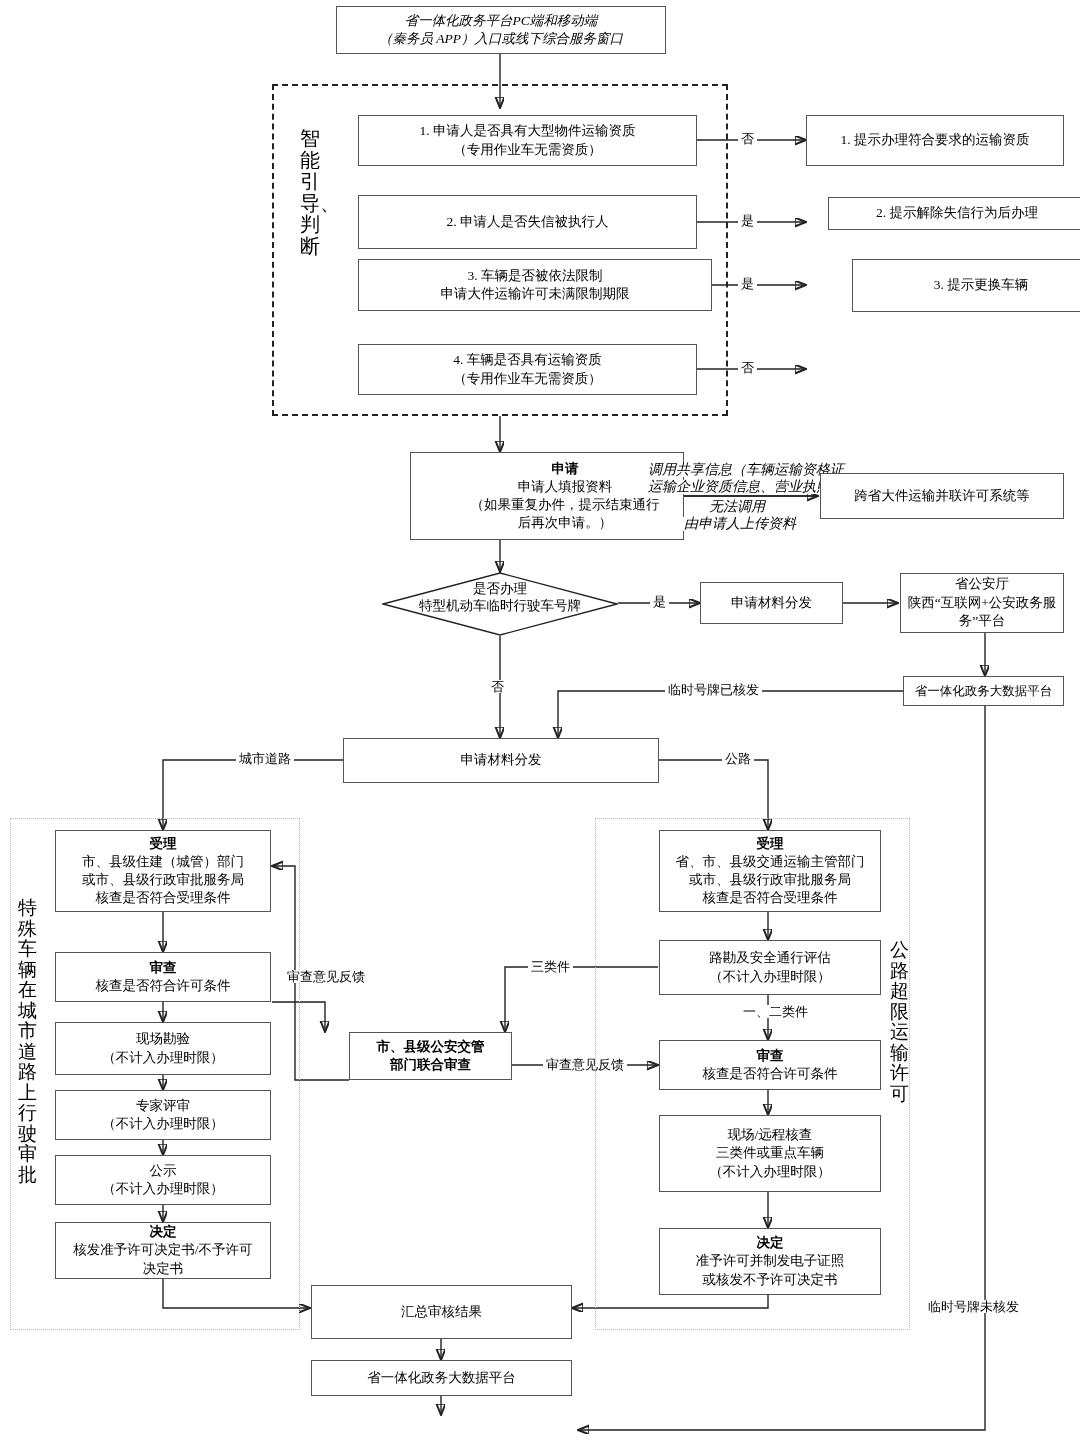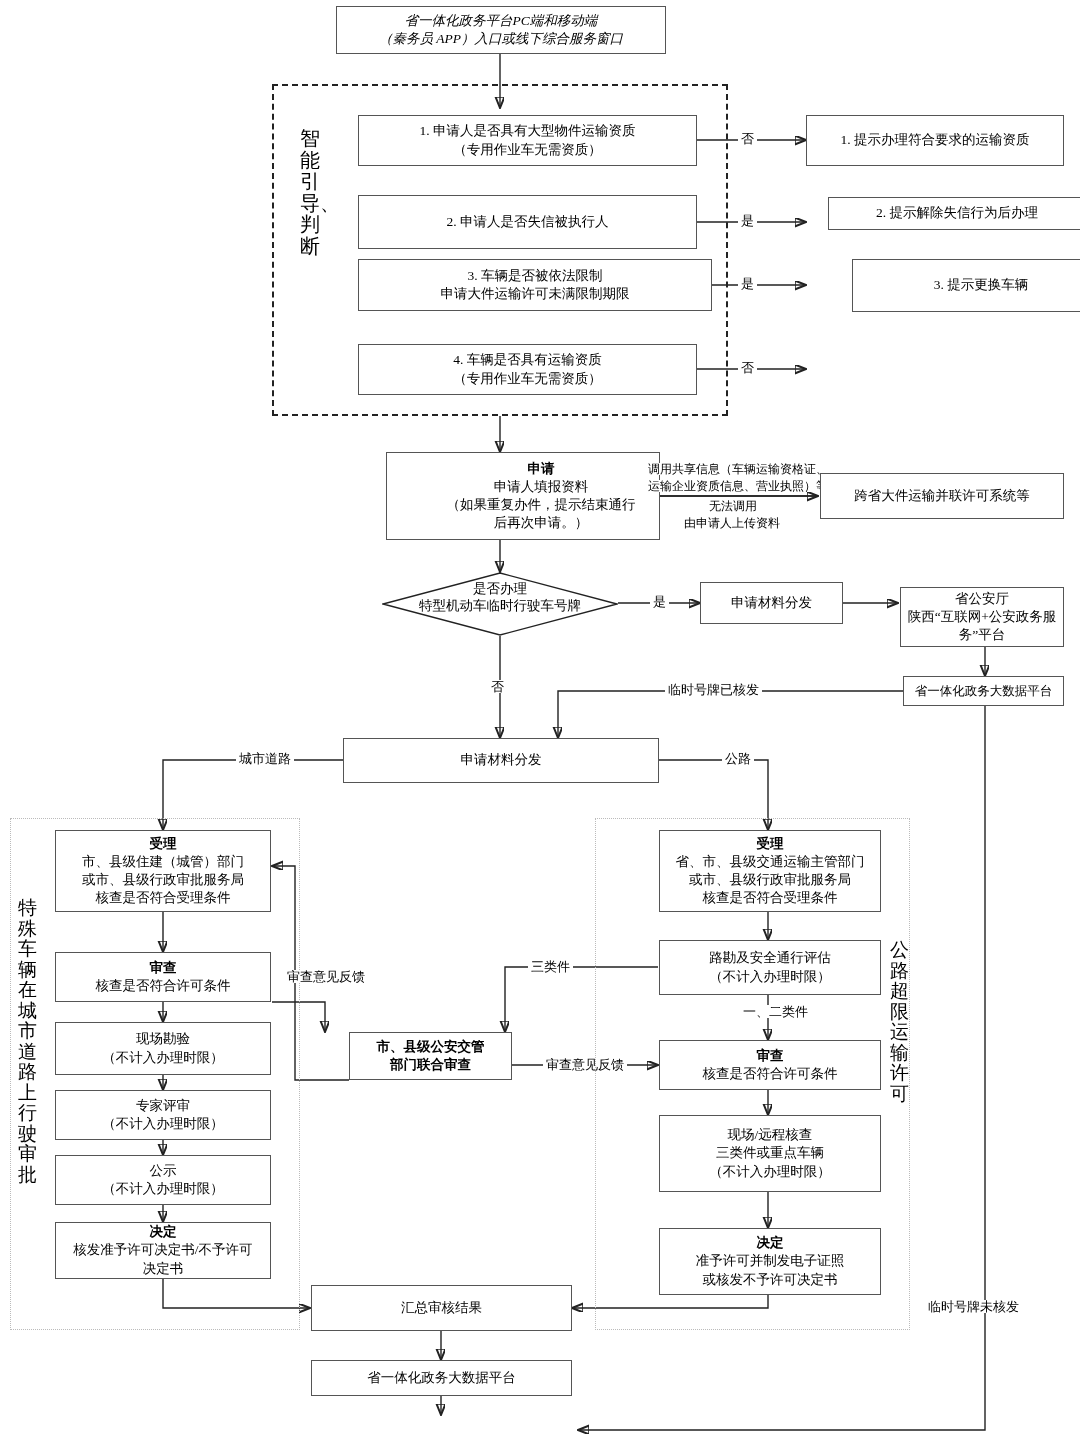--- a/index.html
+++ b/index.html
@@ -16,21 +16,21 @@
 
   .dashgrp{position:absolute;box-sizing:border-box;border:2px dashed #222;background:transparent;}
   .dotgrp{position:absolute;box-sizing:border-box;border:1px dotted #bbb;background:transparent;}
 
   .vtext{position:absolute;font-size:20px;line-height:1.08;text-align:left;
          width:26px;word-break:break-all;letter-spacing:0;}
   .vtext.small{font-size:19px;}
 
   .lbl{position:absolute;font-size:13px;background:#fff;padding:0 3px;white-space:nowrap;
        line-height:1;}
-  .lbl.tiny{font-size:12px;}
+  .lbl.tiny{font-size:14px;font-style:italic;}
 
   .diamond{position:absolute;}
   .diamond svg{display:block;}
   .dtext{position:absolute;text-align:center;font-size:13.5px;line-height:1.35;white-space:nowrap;}
 
   svg.wires{position:absolute;left:0;top:0;width:1080px;height:1452px;pointer-events:none;}
   svg.wires line, svg.wires path, svg.wires polyline{stroke:#222;stroke-width:1.4px;fill:none;}
 </style>
 </head>
 <body>
@@ -135,21 +135,21 @@
   <div class="box" style="left:806px;top:115px;width:258px;height:51px;">
     <span class="ln">1. 提示办理符合要求的运输资质</span>
   </div>
   <div class="box" style="left:828px;top:197px;width:258px;height:33px;">
     <span class="ln">2. 提示解除失信行为后办理</span>
   </div>
   <div class="box" style="left:806px;top:259px;width:258px;height:53px;margin-left:46px;">
     <span class="ln">3. 提示更换车辆</span>
   </div>
 
-  <div class="box" style="left:386px;top:452px;width:274px;height:88px;padding-left:40px;">
+  <div class="box" style="left:410px;top:452px;width:274px;height:88px;padding-left:40px;">
     <span class="ln ttl">申请</span>
     <span class="ln">申请人填报资料</span>
     <span class="ln">（如果重复办件，提示结束通行</span>
     <span class="ln">后再次申请。）</span>
   </div>
 
   <div class="lbl tiny" style="left:645px;top:463px;">调用共享信息（车辆运输资格证、</div>
   <div class="lbl tiny" style="left:645px;top:480px;">运输企业资质信息、营业执照）等</div>
   <div class="lbl tiny" style="left:706px;top:500px;">无法调用</div>
   <div class="lbl tiny" style="left:681px;top:517px;">由申请人上传资料</div>
@@ -166,21 +166,21 @@
   <div class="dtext" style="left:382px;top:580px;width:236px;">是否办理</div>
   <div class="dtext" style="left:357px;top:597px;width:286px;">特型机动车临时行驶车号牌</div>
 
   <div class="lbl" style="left:650px;top:595px;">是</div>
   <div class="lbl" style="left:488px;top:680px;">否</div>
 
   <div class="box" style="left:700px;top:582px;width:143px;height:42px;">
     <span class="ln">申请材料分发</span>
   </div>
 
-  <div class="box" style="left:900px;top:587px;width:164px;height:60px;">
+  <div class="box" style="left:900px;top:573px;width:164px;height:60px;justify-content:flex-end;">
     <span class="ln">省公安厅</span>
     <span class="ln">陕西“互联网+公安政务服</span>
     <span class="ln">务”平台</span>
   </div>
 
   <div class="box" style="left:903px;top:676px;width:161px;height:30px;font-size:12.5px;">
     <span class="ln">省一体化政务大数据平台</span>
   </div>
 
   <div class="lbl" style="left:665px;top:683px;">临时号牌已核发</div>
@@ -264,21 +264,21 @@
     <span class="ln">三类件或重点车辆</span>
     <span class="ln">（不计入办理时限）</span>
   </div>
 
   <div class="box" style="left:659px;top:1228px;width:222px;height:67px;">
     <span class="ln ttl">决定</span>
     <span class="ln">准予许可并制发电子证照</span>
     <span class="ln">或核发不予许可决定书</span>
   </div>
 
-  <div class="box" style="left:311px;top:1285px;width:261px;height:46px;">
+  <div class="box" style="left:311px;top:1285px;width:261px;height:54px;">
     <span class="ln">汇总审核结果</span>
   </div>
 
   <div class="box" style="left:311px;top:1360px;width:261px;height:36px;">
     <span class="ln">省一体化政务大数据平台</span>
   </div>
 
 
 </div>
 

